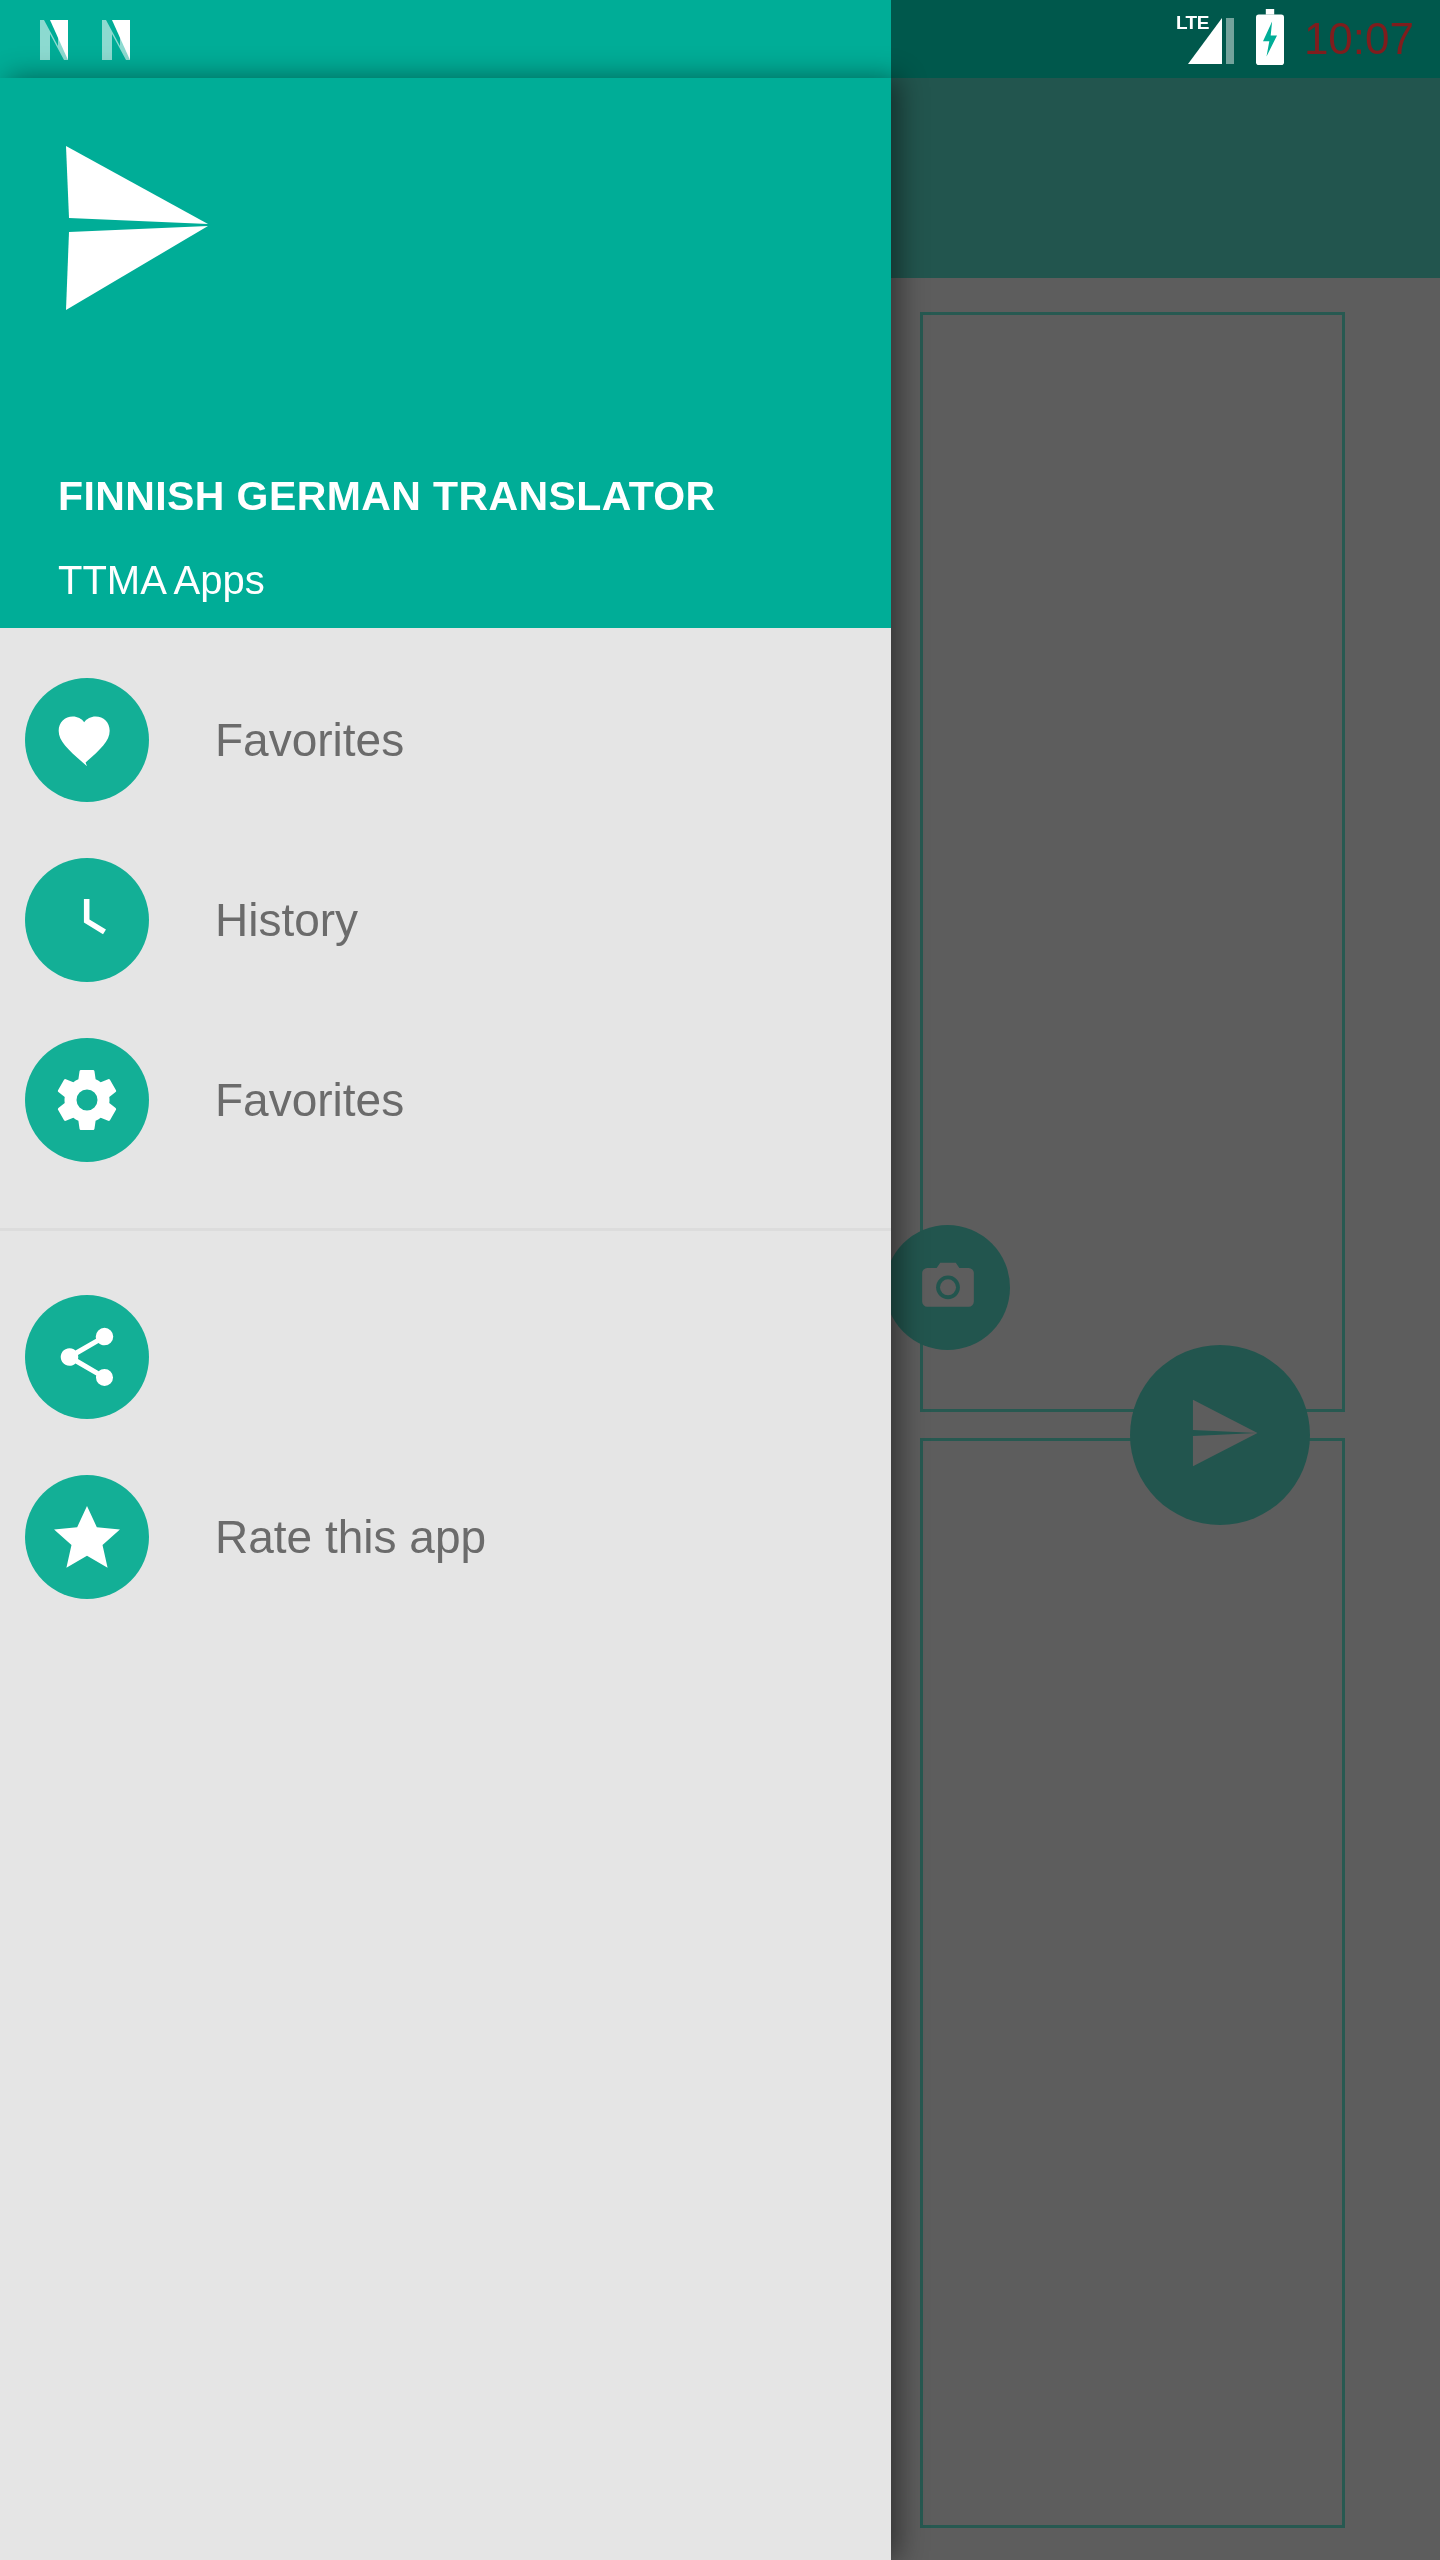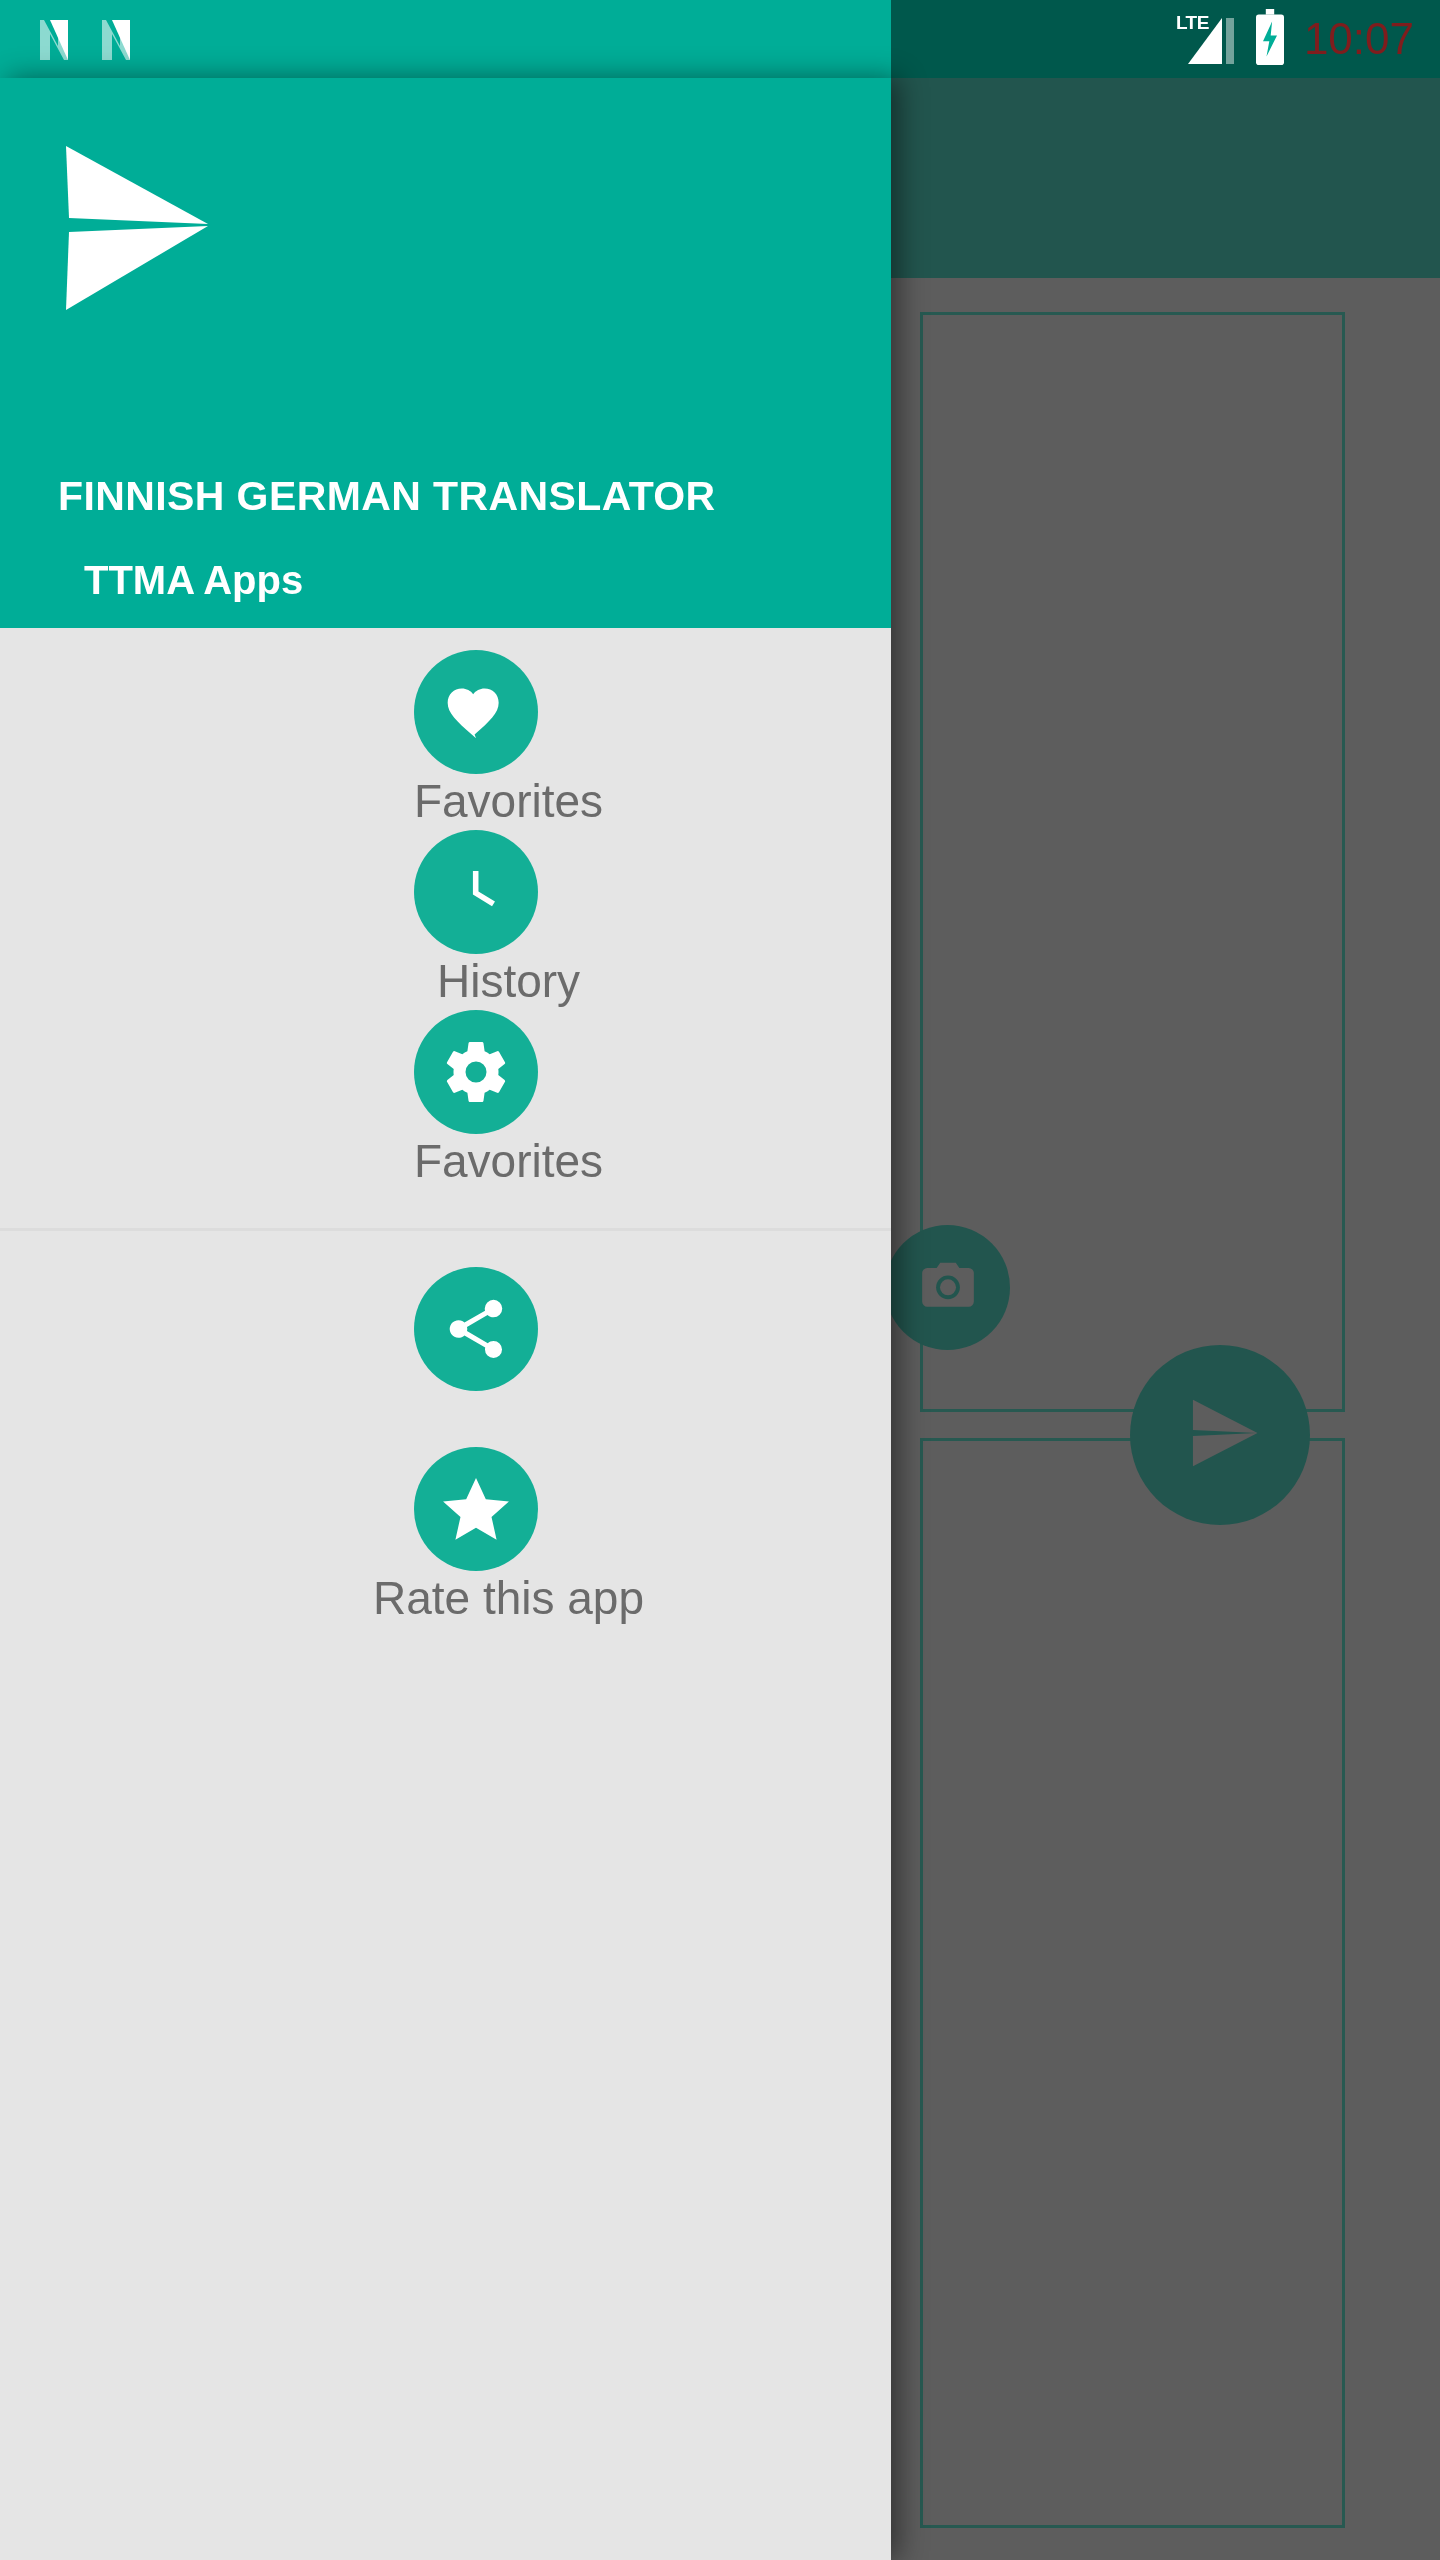--- a/index.html
+++ b/index.html
@@ -175,37 +175,35 @@
     font-weight: bold;
     letter-spacing: 0.4px;
     white-space: nowrap;
   }
   #drawer-app-subtitle {
     position: absolute;
     left: 58px;
     top: 480px;
     color: #ffffff;
     font-size: 40px;
-    font-weight: bold;
+    font-weight: normal;
     white-space: nowrap;
-    margin-left: 26px;
   }
 
   #drawer-menu {
     position: relative;
     padding-top: 22px;
   }
   .menu-item {
     display: flex;
     align-items: center;
     height: 180px;
-    padding-left: 60px;
+    padding-left: 25px;
     box-sizing: border-box;
     cursor: pointer;
-    flex-direction: column;
   }
   .menu-icon {
     width: 124px;
     height: 124px;
     border-radius: 50%;
     background: #13AF96;
     display: flex;
     align-items: center;
     justify-content: center;
     flex: 0 0 auto;

